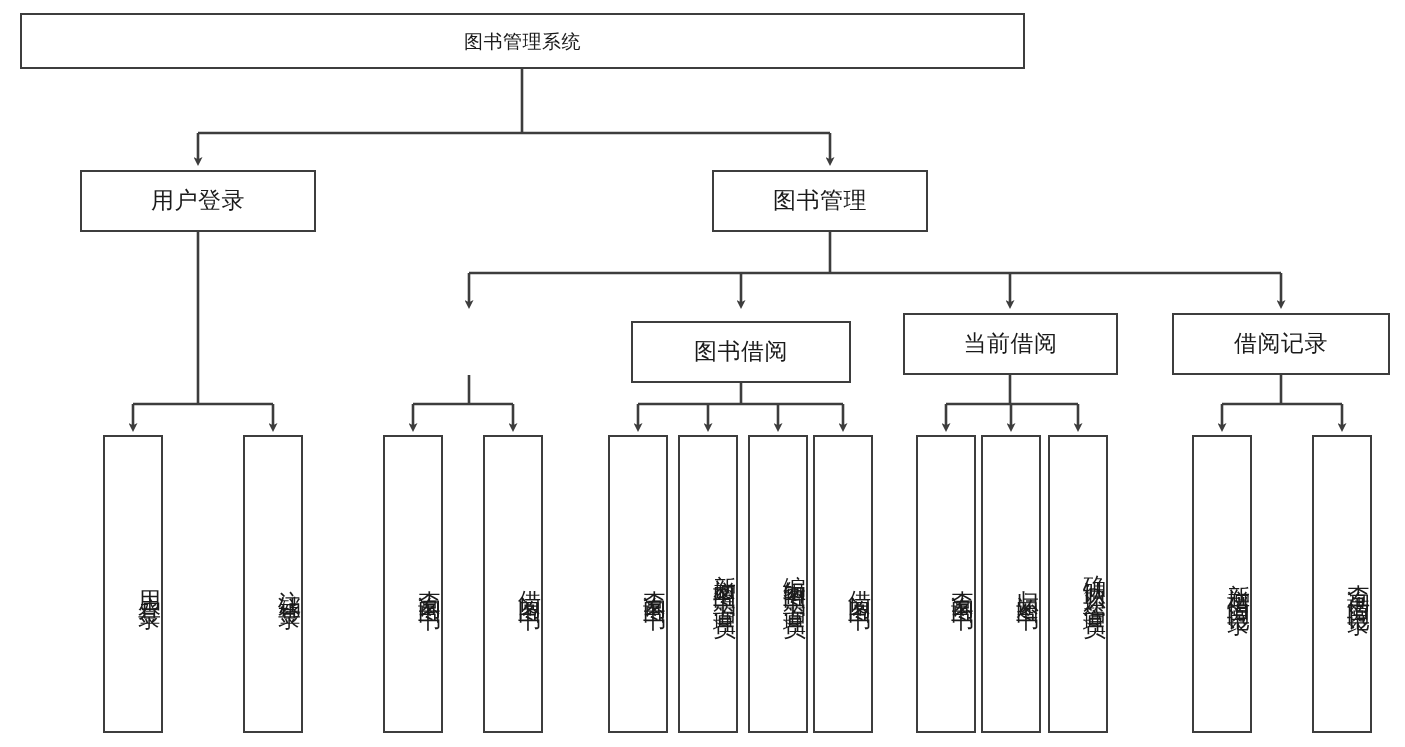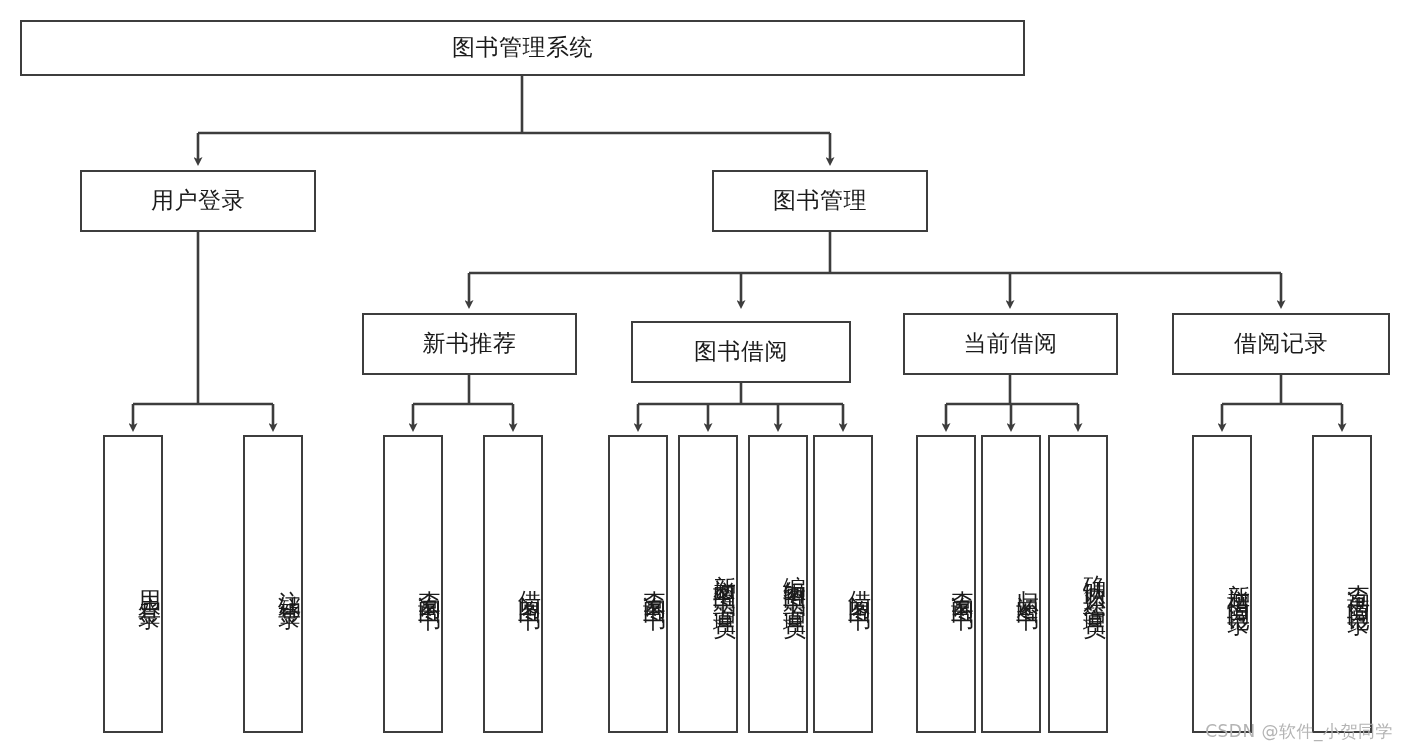--- a/index.html
+++ b/index.html
@@ -33,22 +33,21 @@
     align-items: center;
     justify-content: center;
     color: #1a1a1a;
   }
   .node.horizontal {
     font-size: 23px;
     letter-spacing: 0.5px;
     line-height: 1.2;
   }
   .node.root {
-    font-size: 23px;
-    margin-top: 7px;
+    font-size: 19px;
   }
   .node.vertical {
     writing-mode: vertical-rl;
     text-orientation: upright;
     font-size: 23px;
     letter-spacing: 6px;
     line-height: 1.0;
     padding-top: 6px;
     padding-bottom: 6px;
     align-items: flex-start;
@@ -129,23 +128,20 @@
   </div>
 
   <div class="node horizontal" style="left:80px; top:170px; width:236px; height:62px;">
     <span class="node-label">用户登录</span>
   </div>
 
   <div class="node horizontal" style="left:712px; top:170px; width:216px; height:62px;">
     <span class="node-label">图书管理</span>
   </div>
 
-  <div class="node horizontal" style="left:362px; top:313px; width:215px; height:62px;">
-    <span class="node-label">新书推荐</span>
-  </div>
 
   <div class="node horizontal" style="left:631px; top:313px; width:220px; height:62px;margin-top:8px;">
     <span class="node-label">图书借阅</span>
   </div>
 
   <div class="node horizontal" style="left:903px; top:313px; width:215px; height:62px;">
     <span class="node-label">当前借阅</span>
   </div>
 
   <div class="node horizontal" style="left:1172px; top:313px; width:218px; height:62px;">
@@ -197,15 +193,14 @@
   </div>
 
   <div class="node vertical" style="left:1192px; top:435px; width:60px; height:298px;">
     <span class="node-label">新增借阅记录</span>
   </div>
 
   <div class="node vertical" style="left:1312px; top:435px; width:60px; height:298px;">
     <span class="node-label">查询借阅记录</span>
   </div>
 
-  <div id="watermark">CSDN @软件_小贺同学</div>
 
 </div>
 
 </body></html>

